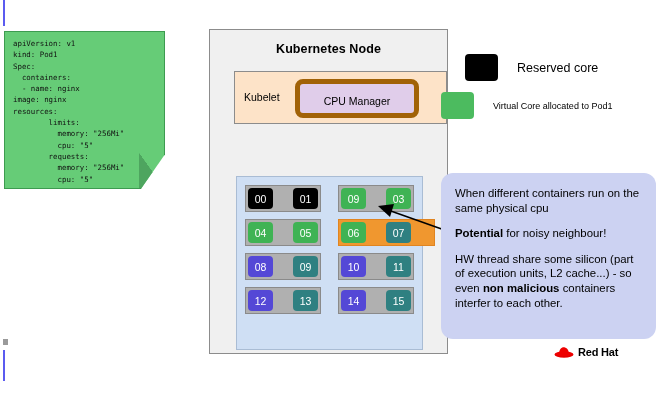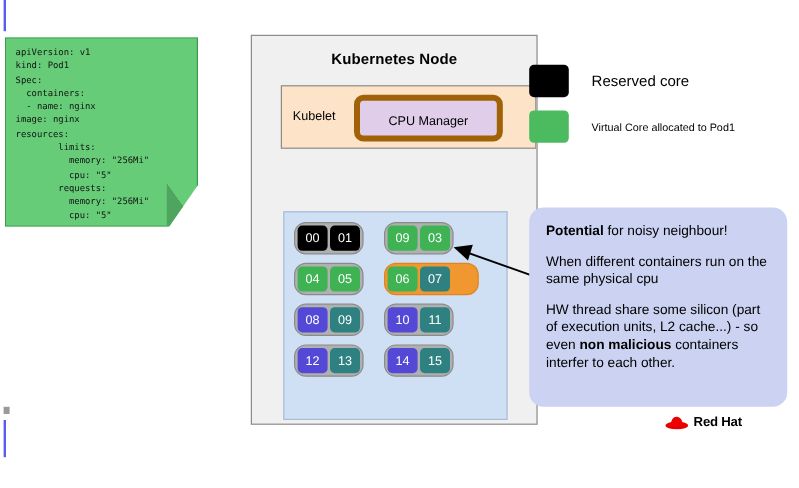--- a/index.html
+++ b/index.html
@@ -139,24 +139,24 @@
     padding: 8px 0 0 8px;
   }
   .core-row {
     display: flex;
     gap: 17px;
     margin-bottom: 7px;
   }
   .pair {
     position: relative;
     display: flex;
-    gap: 2px;
+    gap: 20px;
     background: #b0b0b0;
     border: 1px solid #8a8a8a;
-    border-radius: 10px;
+    border-radius: 0;
     padding: 2px;
     box-sizing: border-box;
   }
   .pair.highlight {
     background: #f0972f;
     border-color: #e08420;
     padding-right: 23px;
   }
   .core {
     width: 25px;
@@ -201,21 +201,21 @@
     border-radius: 4px;
     flex: none;
   }
   .legend-swatch.sw-black { background: #000000; }
   .legend-swatch.sw-green { background: #4cbb5f; }
   .legend-label {
     margin-left: 19px;
     font-size: 12.5px;
   }
   .legend-label.small { font-size: 9px; }
-  #legend-row-reserved { margin-bottom: 11px; }
+  #legend-row-reserved { margin-bottom: 11px; margin-left: 24px; }
 
   
   #callout {
     position: absolute;
     left: 441px;
     top: 173px;
     width: 215px;
     height: 166px;
     background: #ccd2f2;
     border-radius: 12px;
@@ -333,22 +333,22 @@
     <div class="legend-swatch sw-black"></div>
     <div class="legend-label">Reserved core</div>
   </div>
   <div class="legend-row">
     <div class="legend-swatch sw-green"></div>
     <div class="legend-label small">Virtual Core allocated to Pod1</div>
   </div>
 </div>
 
 <div id="callout">
+  <p>When different containers run on the same physical cpu</p>
   <p><b>Potential</b><span> for noisy neighbour!</span></p>
-  <p>When different containers run on the same physical cpu</p>
   <p><span>HW thread share some silicon (part of execution units, L2 cache...) - so even </span><b>non malicious</b><span> containers interfer to each other.</span></p>
 </div>
 
 <div id="redhat-logo">
   <svg width="20" height="14" viewBox="0 0 40 28">
     <ellipse cx="20" cy="19" rx="19" ry="6.5" fill="#ee0000"></ellipse>
     <path d="M10 19 C10 8, 16 3, 22 5 C28 7, 30 13, 29.5 19 Z" fill="#ee0000"></path>
     <path d="M1 18 C3 25, 36 25, 39 18 C36 24, 4 24, 1 18 Z" fill="#cc0000"></path>
   </svg>
   <span id="redhat-wordmark">Red Hat</span>

